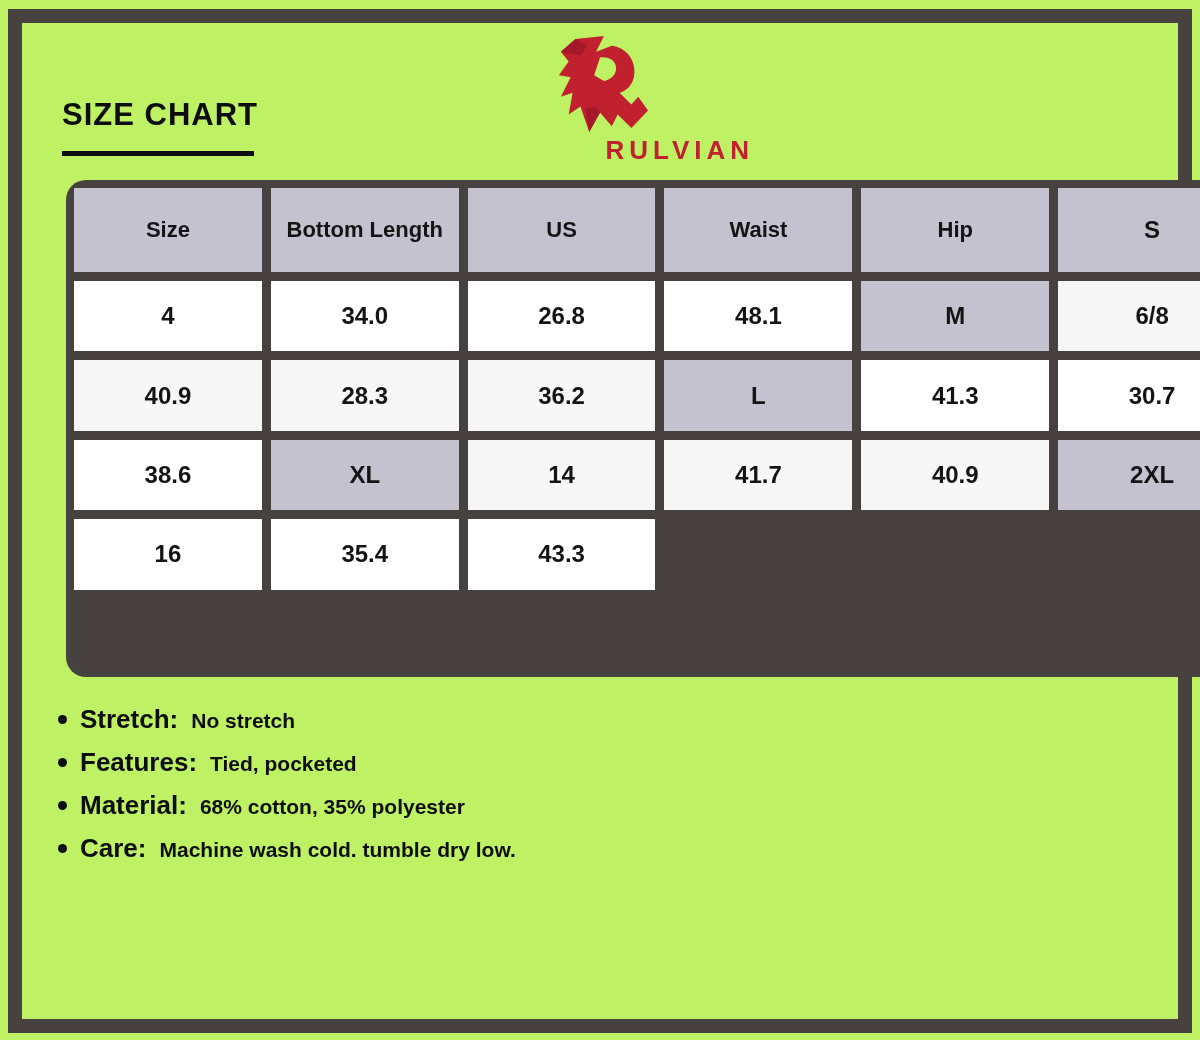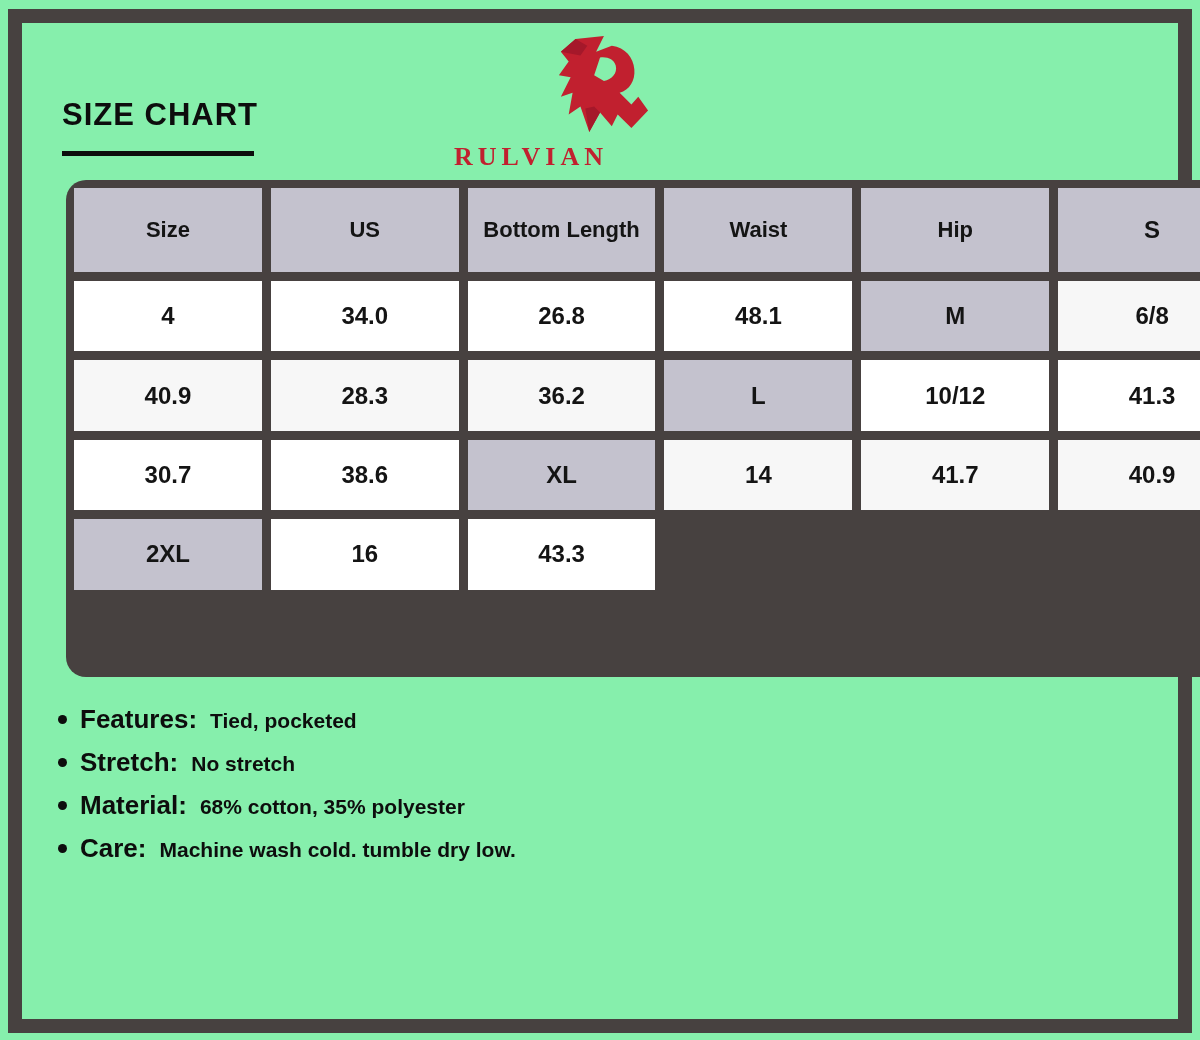--- a/index.html
+++ b/index.html
@@ -6,38 +6,38 @@
     --frame:#474140;
     --header_bg:#c4c2ce;
     --row_bg:#ffffff;
     --row_alt_bg:#f7f7f7;
     --brand_red:#c1202f;
     --text:#111111;
   }
   *{margin:0;padding:0;box-sizing:border-box;}
   html,body{background:#ffffff;}
   .page{
-    position:relative;width:1200px;height:1040px;background:#86efac;
+    position:relative;width:1200px;height:1040px;background:#bef264;
     font-family:"Liberation Sans", sans-serif;color:var(--text);overflow:hidden;
   }
   .frame{
     position:absolute;left:8px;top:9px;width:1184px;height:1024px;
     border:14px solid var(--frame);
   }
   .title{
     position:absolute;left:62px;top:97px;
     font-size:31px;font-weight:bold;letter-spacing:1px;color:#0d0d0d;
   }
   .title-underline{
     position:absolute;left:62px;top:151px;width:192px;height:5px;background:#0d0d0d;
   }
   .logo{position:absolute;left:552px;top:36px;width:100px;height:98px;}
   .wordmark{
-    position:absolute;left:454px;top:142px;width:300px;text-align:left;
-    font-family:Liberation Serif, serif;font-weight:bold;font-size:26px;
+    position:absolute;left:454px;top:135px;width:300px;text-align:right;
+    font-family:Liberation Sans, sans-serif;font-weight:bold;font-size:26px;
     letter-spacing:5px;color:var(--brand_red);
   }
   .size-table{
     position:absolute;left:66px;top:180px;width:1188px;height:497px;
     background:var(--frame);
     display:grid;grid-template-columns:repeat(6,1fr);
     grid-template-rows:84px repeat(5,1fr);
     gap:9px;padding:8px;border-radius:20px;
   }
   .cell{
@@ -77,63 +77,63 @@
       L80,70 L87,62 L97,76 L80,94 L66,80 L60,92 L48,78
       L37,98 L28,72 L16,80 L20,58 L8,62 L18,42 L6,40 L16,26 L8,16 Z
       M48,22 C56,21 62,24 64,30 C66,38 60,44 52,46 L42,40 Z"></path>
     <path fill="#a5182a" d="M23,3 L35,10 L28,20 L8,16 Z M37,98 L33,74 L42,72 L48,78 Z"></path>
   </svg>
   <div class="wordmark">RULVIAN</div>
 
   <div class="size-table">
 
     <div class="cell head">Size</div>
+    <div class="cell head">Bottom Length</div>
     <div class="cell head">US</div>
-    <div class="cell head">Bottom Length</div>
     <div class="cell head">Waist</div>
     <div class="cell head">Hip</div>
 
     <div class="cell sizecol">S</div>
     <div class="cell">4</div>
     <div class="cell">34.0</div>
     <div class="cell">26.8</div>
     <div class="cell">48.1</div>
 
     <div class="cell sizecol">M</div>
     <div class="cell alt">6/8</div>
     <div class="cell alt">40.9</div>
     <div class="cell alt">28.3</div>
     <div class="cell alt">36.2</div>
 
     <div class="cell sizecol">L</div>
-    <div class="cell">10/12</div>
     <div class="cell">41.3</div>
     <div class="cell">30.7</div>
     <div class="cell">38.6</div>
 
     <div class="cell sizecol">XL</div>
     <div class="cell alt">14</div>
     <div class="cell alt">41.7</div>
     <div class="cell alt">40.9</div>
 
     <div class="cell sizecol">2XL</div>
     <div class="cell">16</div>
+    <div class="cell">35.4</div>
     <div class="cell">43.3</div>
   </div>
 
   <ul class="notes">
     <li class="note">
       <span class="dot"></span>
-      <span class="note-label">Features:</span>
-      <span class="note-value">Tied, pocketed</span>
+      <span class="note-label">Stretch:</span>
+      <span class="note-value">No stretch</span>
     </li>
     <li class="note">
       <span class="dot"></span>
-      <span class="note-label">Stretch:</span>
-      <span class="note-value">No stretch</span>
+      <span class="note-label">Features:</span>
+      <span class="note-value">Tied, pocketed</span>
     </li>
     <li class="note">
       <span class="dot"></span>
       <span class="note-label">Material:</span>
       <span class="note-value">68% cotton, 35% polyester</span>
     </li>
     <li class="note">
       <span class="dot"></span>
       <span class="note-label">Care:</span>
       <span class="note-value">Machine wash cold. tumble dry low.</span>

